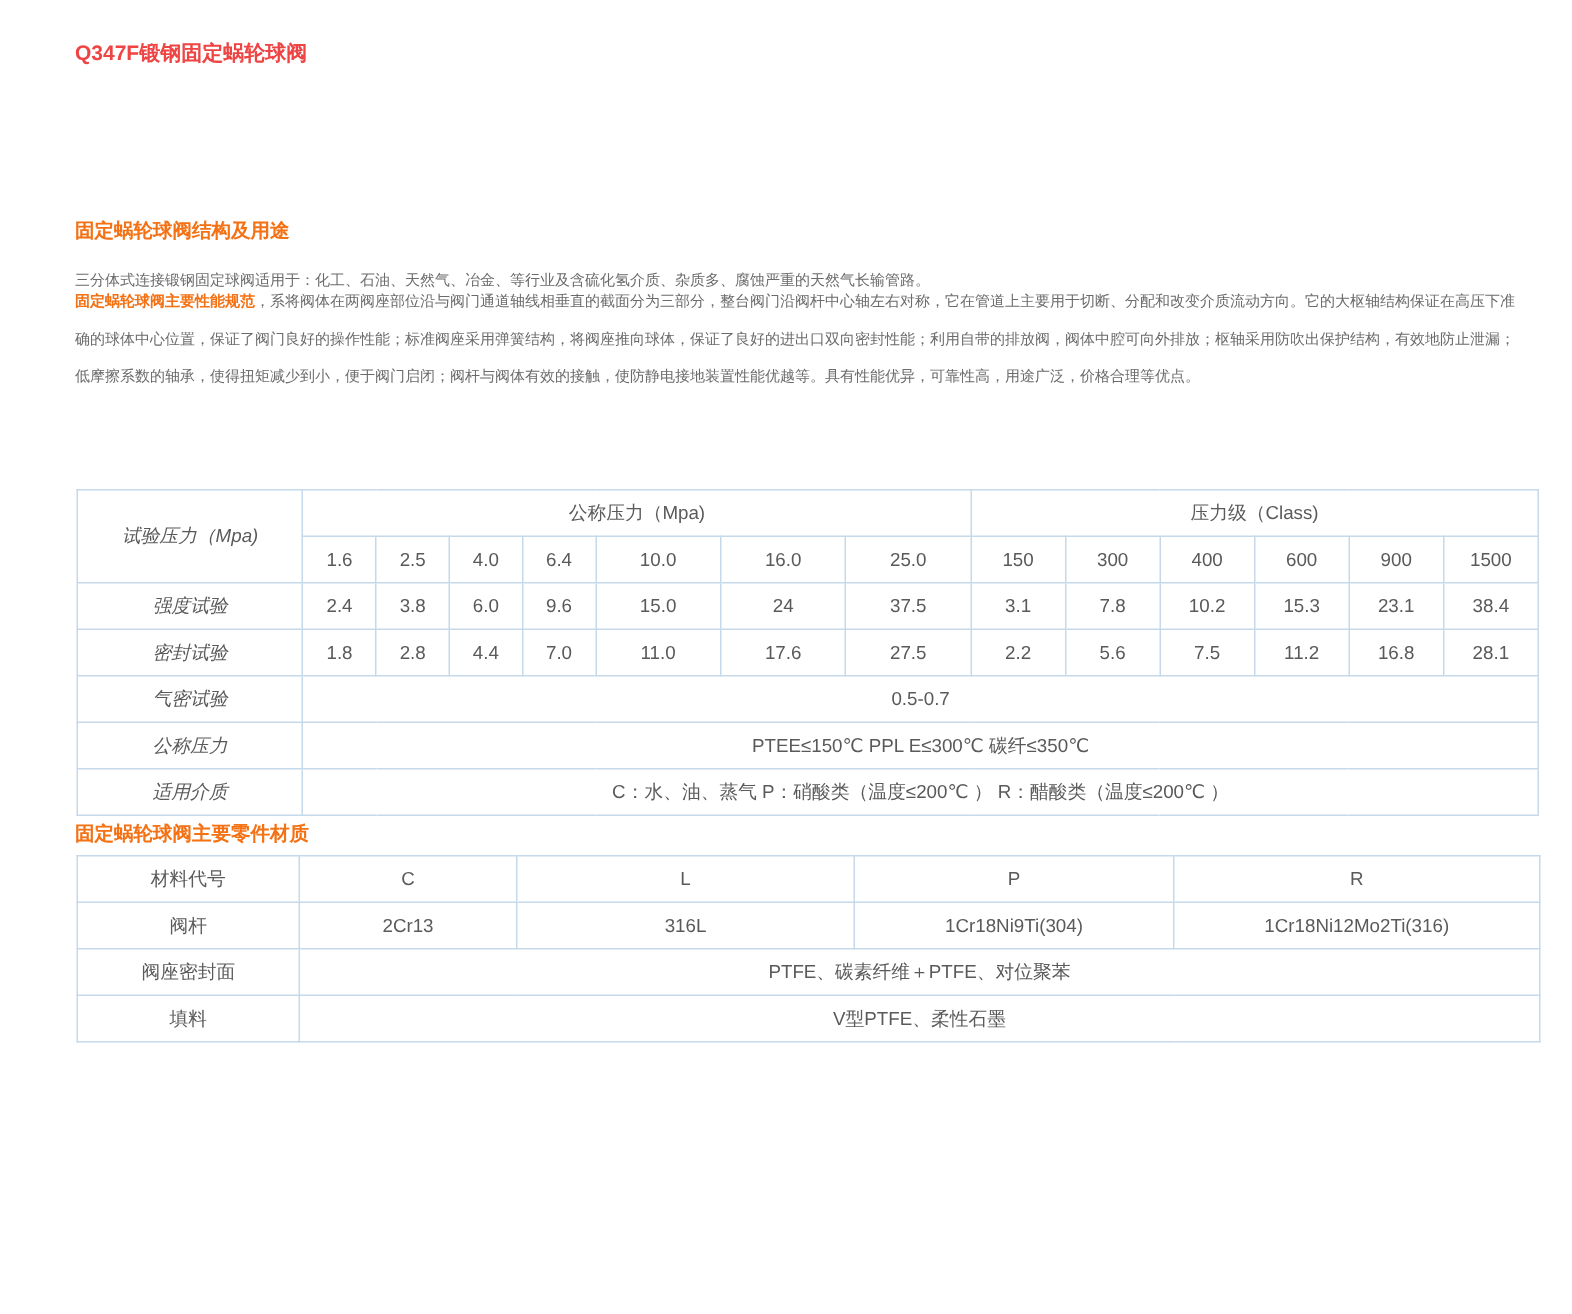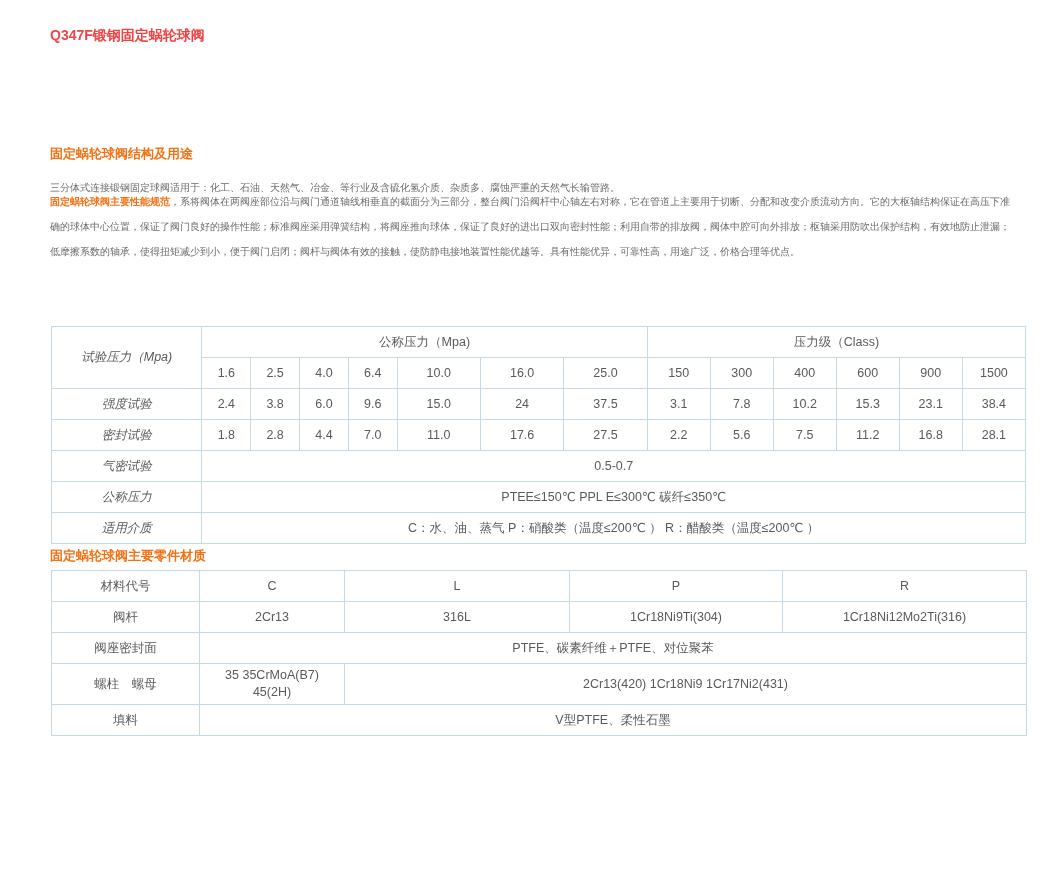--- a/index.html
+++ b/index.html
@@ -200,25 +200,20 @@
         <td>阀杆</td>
         <td>2Cr13</td>
         <td>316L</td>
         <td>1Cr18Ni9Ti(304)</td>
         <td>1Cr18Ni12Mo2Ti(316)</td>
       </tr>
       <tr>
         <td>阀座密封面</td>
         <td colspan="4">PTFE、碳素纤维＋PTFE、对位聚苯</td>
       </tr>
-      <tr class="rowtall">
-        <td>螺柱　螺母</td>
-        <td class="two-line"><span>35 35CrMoA(B7)</span><br><span>45(2H)</span></td>
-        <td colspan="3">2Cr13(420) 1Cr18Ni9 1Cr17Ni2(431)</td>
-      </tr>
       <tr>
         <td>填料</td>
         <td colspan="4">V型PTFE、柔性石墨</td>
       </tr>
     </tbody>
   </table>
 
 </div>
 
 </body></html>

